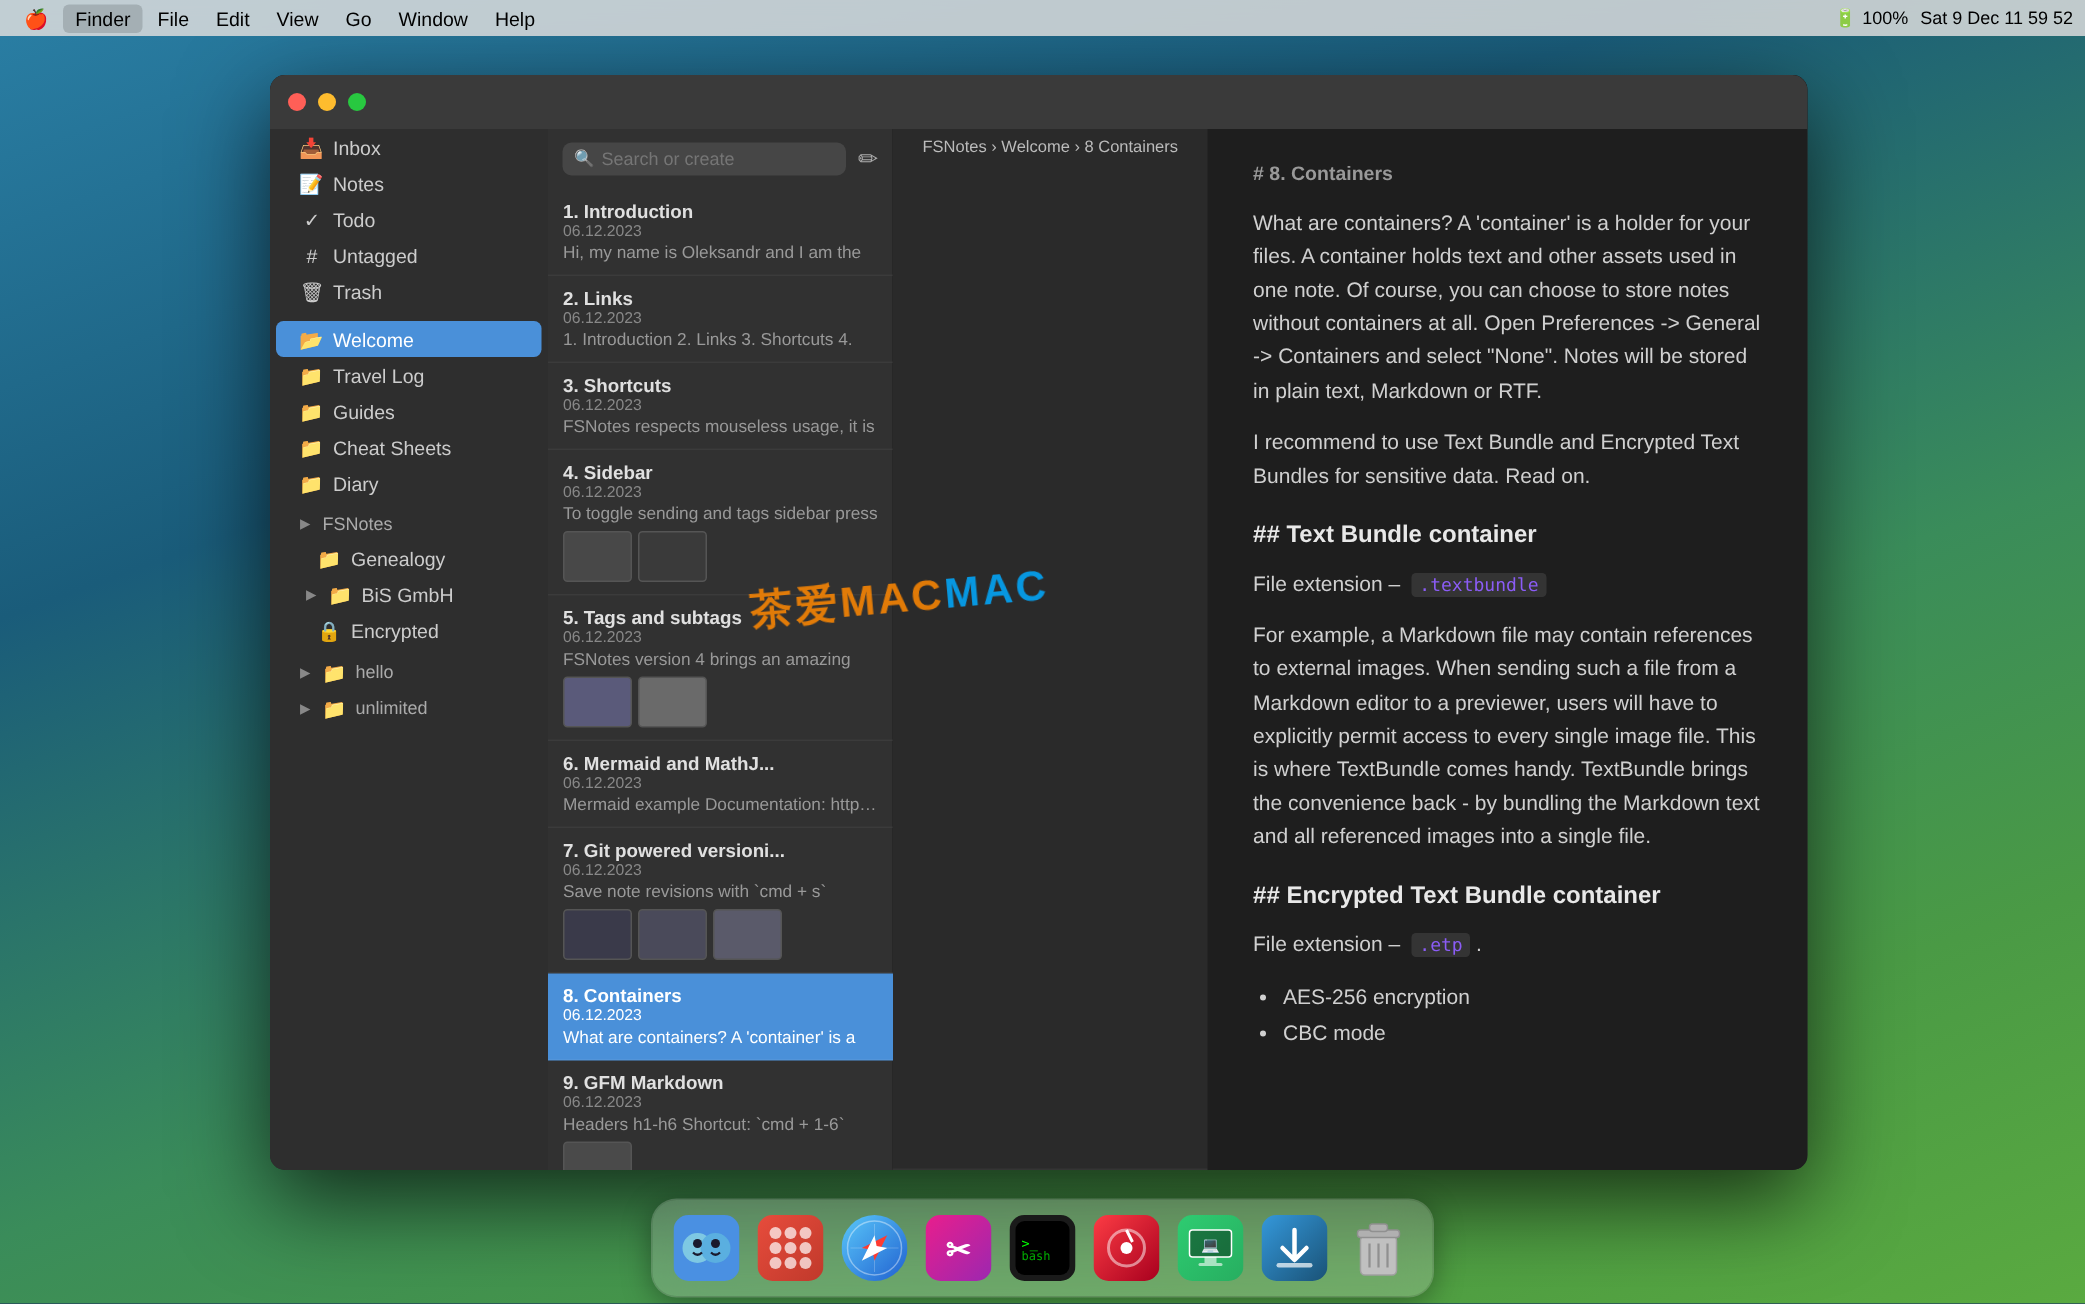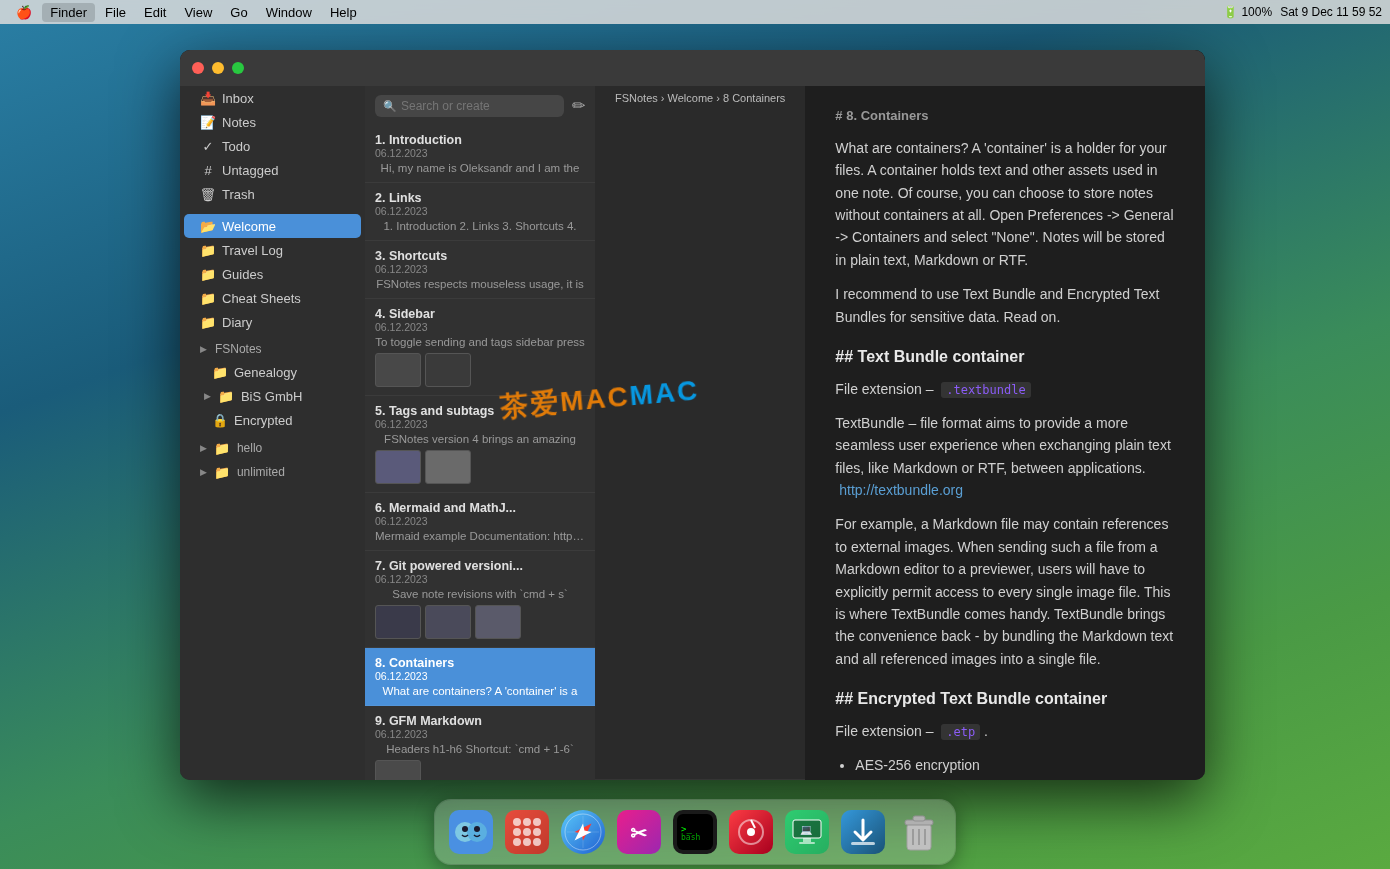--- a/index.html
+++ b/index.html
@@ -214,21 +214,20 @@
       font-size: 10.5px;
       color: #888;
       white-space: nowrap;
     }
     .note-preview {
       font-size: 11.5px;
       color: #999;
       overflow: hidden;
       white-space: nowrap;
       text-overflow: ellipsis;
-      text-align: center;
     }
 
     
     .editor-panel {
       flex: 1;
       height: 100%;
       background: #1e1e1e;
       display: flex;
       flex-direction: row;
       padding-top: 36px;
@@ -571,24 +570,20 @@
 
         <p>I recommend to use Text Bundle and Encrypted Text Bundles for sensitive data. Read on.</p>
 
         <h2>## Text Bundle container</h2>
 
         <p>
           <span>File extension –</span>
           &nbsp;<code>.textbundle</code>
         </p>
 
-        <p>
-          <span>TextBundle – file format aims to provide a more seamless user experience when exchanging plain text files, like Markdown or RTF, between applications.</span>
-          &nbsp;<a>http://textbundle.org</a>
-        </p>
 
         <p>For example, a Markdown file may contain references to external images. When sending such a file from a Markdown editor to a previewer, users will have to explicitly permit access to every single image file. This is where TextBundle comes handy. TextBundle brings the convenience back - by bundling the Markdown text and all referenced images into a single file.</p>
 
         <h2>## Encrypted Text Bundle container</h2>
 
         <p>
           <span>File extension –</span>
           &nbsp;<code>.etp</code>&nbsp;.
         </p>
 

